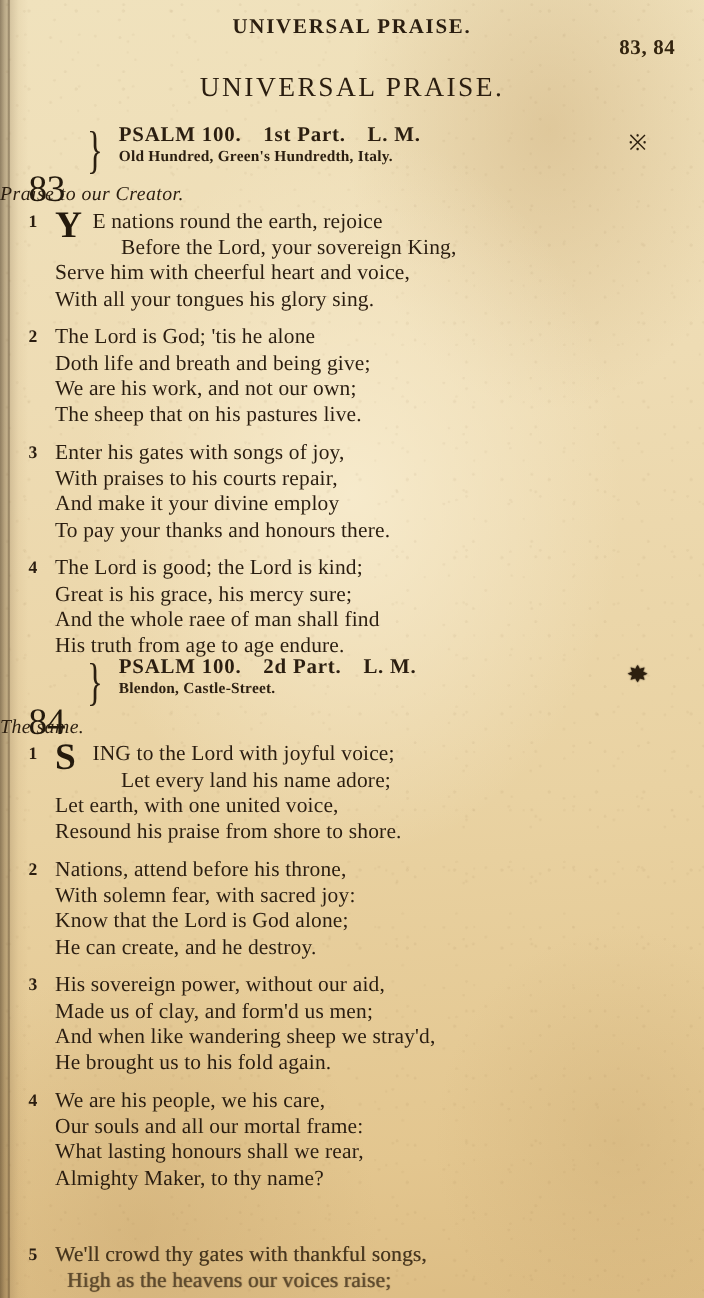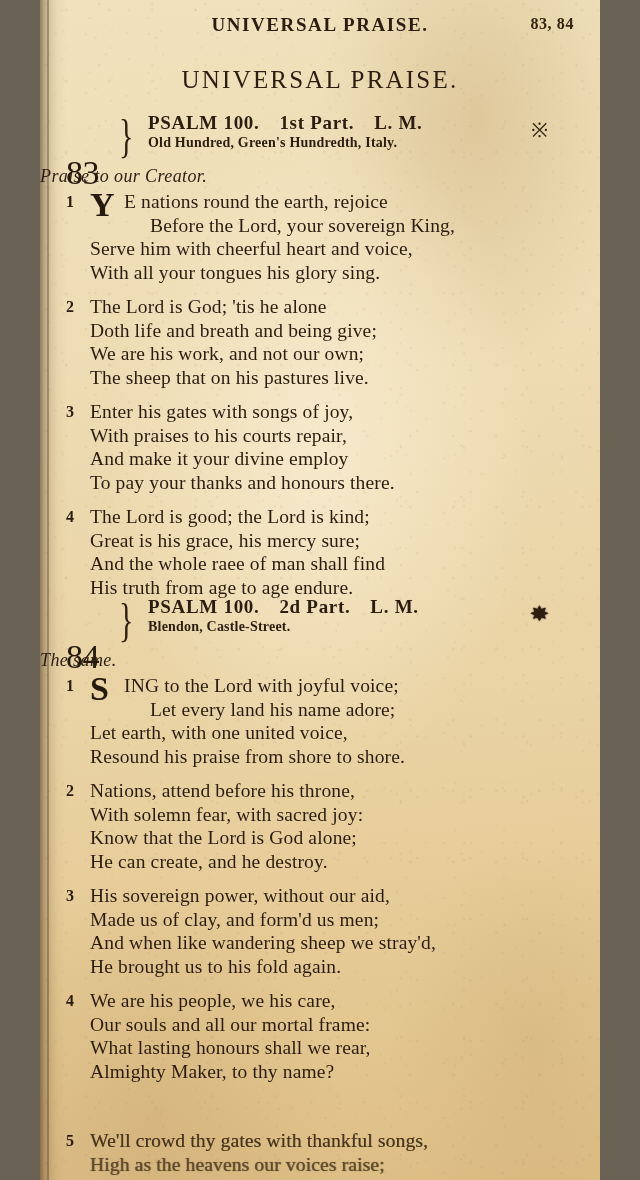--- a/index.html
+++ b/index.html
@@ -4,21 +4,21 @@
 <title>Universal Praise — Psalm 100</title>
 <style>
   html, body {
     margin: 0;
     padding: 0;
     background: #6b6256;
   }
 
   .page {
     position: relative;
-    width: 560px;
+    width: 640px;
     height: 1180px;
     margin: 0 auto;
     overflow: hidden;
     font-family: "Liberation Serif", "DejaVu Serif", serif;
     color: #2a1d10;
     background: #ecd9ab;
     background-image:
       radial-gradient(ellipse 55% 40% at 50% 38%, rgba(247,235,205,0.95) 0%, rgba(247,235,205,0.0) 70%),
       radial-gradient(ellipse 40% 30% at 78% 10%, rgba(198,164,110,0.40) 0%, rgba(198,164,110,0) 72%),
       radial-gradient(ellipse 45% 28% at 20% 95%, rgba(197,162,106,0.40) 0%, rgba(197,162,106,0) 75%),
@@ -80,22 +80,22 @@
     left: 0; right: 0;
     text-align: center;
     font-size: 19px;
     font-weight: bold;
     letter-spacing: 1.6px;
     color: #2b1e10;
   }
   .runhead-pages {
     position: absolute;
     right: 26px;
-    top: 1px;
-    font-size: 16px;
+    top: 19px;
+    font-size: 19px;
     font-weight: bold;
     letter-spacing: 0.6px;
     color: #33240f;
   }
 
   
   .section-title {
     position: absolute;
     top: 66px;
     left: 0; right: 0;
@@ -220,20 +220,21 @@
     color: #3a2a15;
     opacity: 0.92;
     text-shadow: 0.4px 0.3px 0.6px rgba(40,26,10,0.55);
     margin-top: 46px;
   }
   .faded-2 {
     color: #41301a;
     opacity: 0.80;
     filter: blur(0.25px);
     text-shadow: 0.6px 0.4px 0.9px rgba(45,30,12,0.65), -0.4px 0.2px 0.7px rgba(45,30,12,0.4);
+    margin-left: 11px;
   }
 </style>
 </head>
 <body>
 
 <div class="page">
 
   <div class="grain"></div>
   <div class="gutter"></div>
   <div class="gutter-line"></div>

